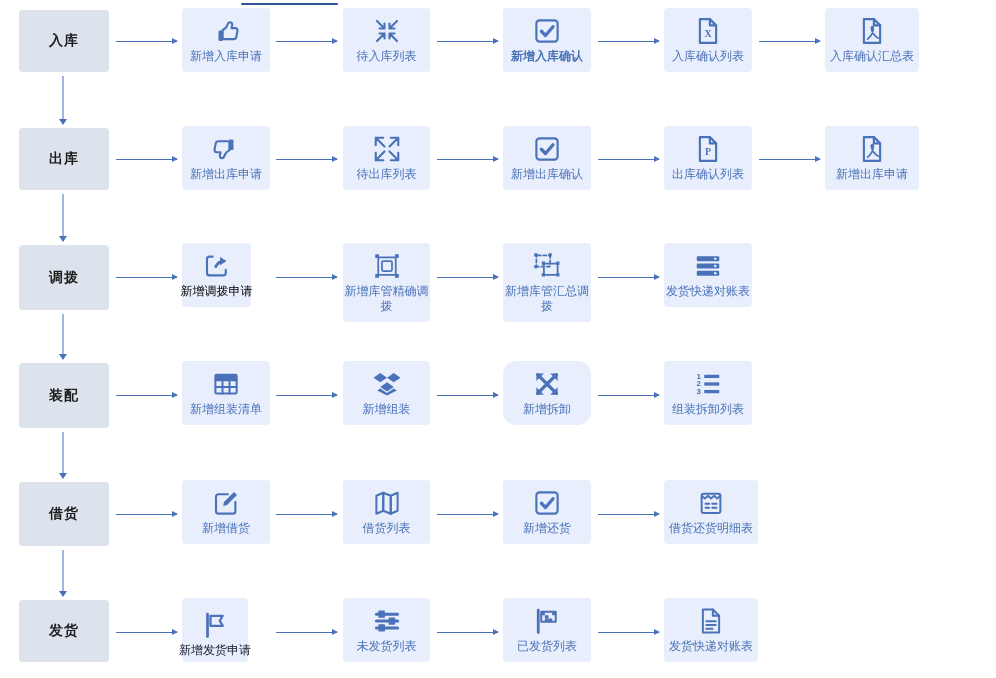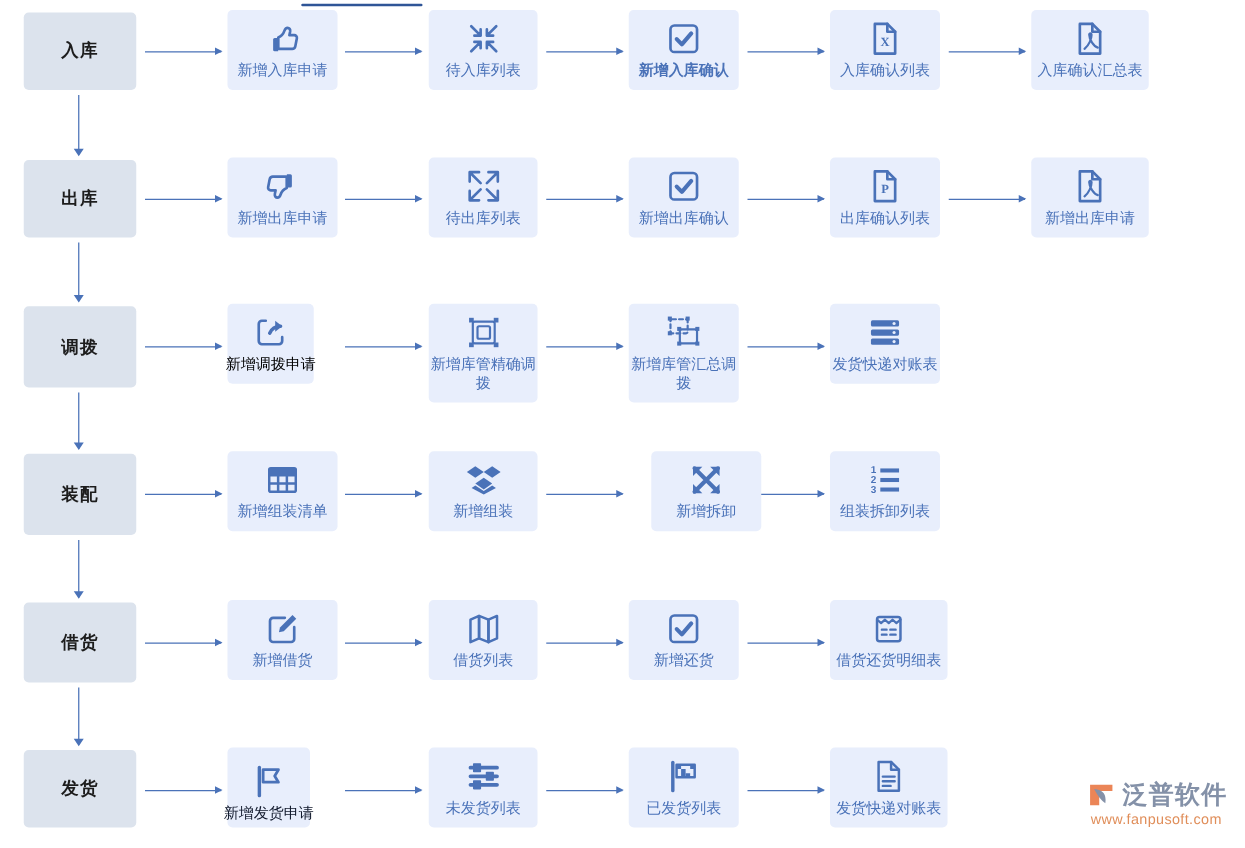--- a/index.html
+++ b/index.html
@@ -345,21 +345,21 @@
         <span class="tile-icon">
           <svg viewBox="0 0 24 24" width="30" height="30" fill="none" stroke="#4a72b8" stroke-width="1.7" stroke-linecap="round" stroke-linejoin="round">
             <path d="M6.6 3.2L12 6.9l-5.4 3.7L1.2 6.9z" fill="#4a72b8" stroke="none"></path>
             <path d="M17.4 3.2L22.8 6.9l-5.4 3.7L12 6.9z" fill="#4a72b8" stroke="none"></path>
             <path d="M6.6 14.3L12 10.6l5.4 3.7L12 18z" fill="#4a72b8" stroke="none"></path>
             <path d="M12 19.1l5.4-3.6 2.4 1.6-7.8 4.1-7.8-4.1 2.4-1.6z" fill="#4a72b8" stroke="none"></path>
           </svg>
         </span>
         <span class="tile-label">新增组装</span>
       </div>
-      <div class="tile" style="left: 521px; top: 361px; width: 88px; height: 64px; background: rgb(232, 238, 252); color: rgb(74, 114, 184);">
+      <div class="tile" style="left: 503px; top: 361px; width: 88px; height: 64px; background: rgb(232, 238, 252); color: rgb(74, 114, 184); border-radius: 13px;">
         <span class="tile-icon">
           <svg viewBox="0 0 24 24" width="30" height="30" fill="none" stroke="#4a72b8" stroke-width="1.7" stroke-linecap="round" stroke-linejoin="round">
             <path d="M3.5 3.5h6l-6 6z" fill="#4a72b8" stroke="none"></path>
             <path d="M20.5 3.5h-6l6 6z" fill="#4a72b8" stroke="none"></path>
             <path d="M3.5 20.5h6l-6-6z" fill="#4a72b8" stroke="none"></path>
             <path d="M20.5 20.5h-6l6-6z" fill="#4a72b8" stroke="none"></path>
             <path d="M4.5 4.5l15 15M19.5 4.5l-15 15" stroke-width="2.6"></path>
           </svg>
         </span>
         <span class="tile-label">新增拆卸</span>
@@ -489,24 +489,14 @@
           <svg viewBox="0 0 24 24" width="30" height="30" fill="none" stroke="#4a72b8" stroke-width="1.7" stroke-linecap="round" stroke-linejoin="round">
             <path d="M5.5 2.8h8l5 5v13.4h-13z" stroke-width="1.6"></path>
             <path d="M13.5 2.8v5h5" stroke-width="1.6"></path>
             <path d="M8.2 12.2h7.6M8.2 15.2h7.6M8.2 18.2h5" stroke-width="1.5"></path>
           </svg>
         </span>
         <span class="tile-label">发货快递对账表</span>
       </div>
     </div>
 
-  <div class="watermark" style="left: 868px; top: 622px;">
-    <div class="wm-row">
-      <svg class="wm-mark" viewBox="0 0 32 32">
-        <path d="M5 6 L27 6 L27 12 L14 12 L14 26 L5 26 Z" fill="#e8703a" opacity="0.85"></path>
-        <path d="M9 10 Q22 11 20 24 Q14 20 9 10 Z" fill="#8491a8"></path>
-      </svg>
-      <span class="wm-cn" style="color: rgb(132, 145, 168);">泛普软件</span>
-    </div>
-    <div class="wm-url" style="color: rgb(224, 142, 90);">www.fanpusoft.com</div>
-  </div>
 
 </div>
 
 </body></html>

